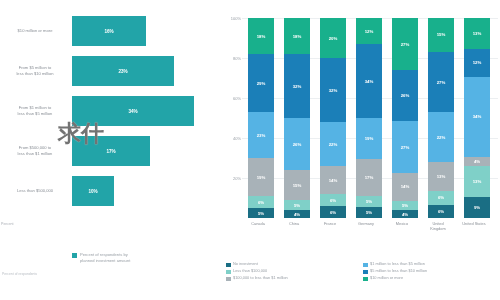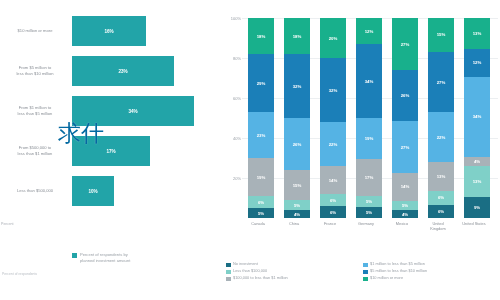--- a/index.html
+++ b/index.html
@@ -77,21 +77,21 @@
   }
   .lg-item{
     width:50%;display:flex;align-items:flex-start;gap:2.5px;
     margin-bottom:2.2px;
   }
   .lg-sw{width:4.5px;height:4.5px;flex:0 0 auto;margin-top:0.5px;}
   .lg-tx{color:#9aa0a7;font-size:3.9px;line-height:1.2;}
 
   
   .wm{
-    position:absolute;color:#0369a1;font-weight:normal;
+    position:absolute;color:#737373;font-weight:bold;
     font-family:"DejaVu Sans",sans-serif;
     white-space:nowrap;pointer-events:none;
     text-shadow:0 0 1px rgba(255,255,255,.6);
   }
   .wm-a{left:58px;top:118px;font-size:23px;}
   .wm-b{left:196px;top:118px;font-size:23px;}
   .wm-c{left:238px;top:178px;font-size:20px;}
 </style>
 </head>
 <body>

